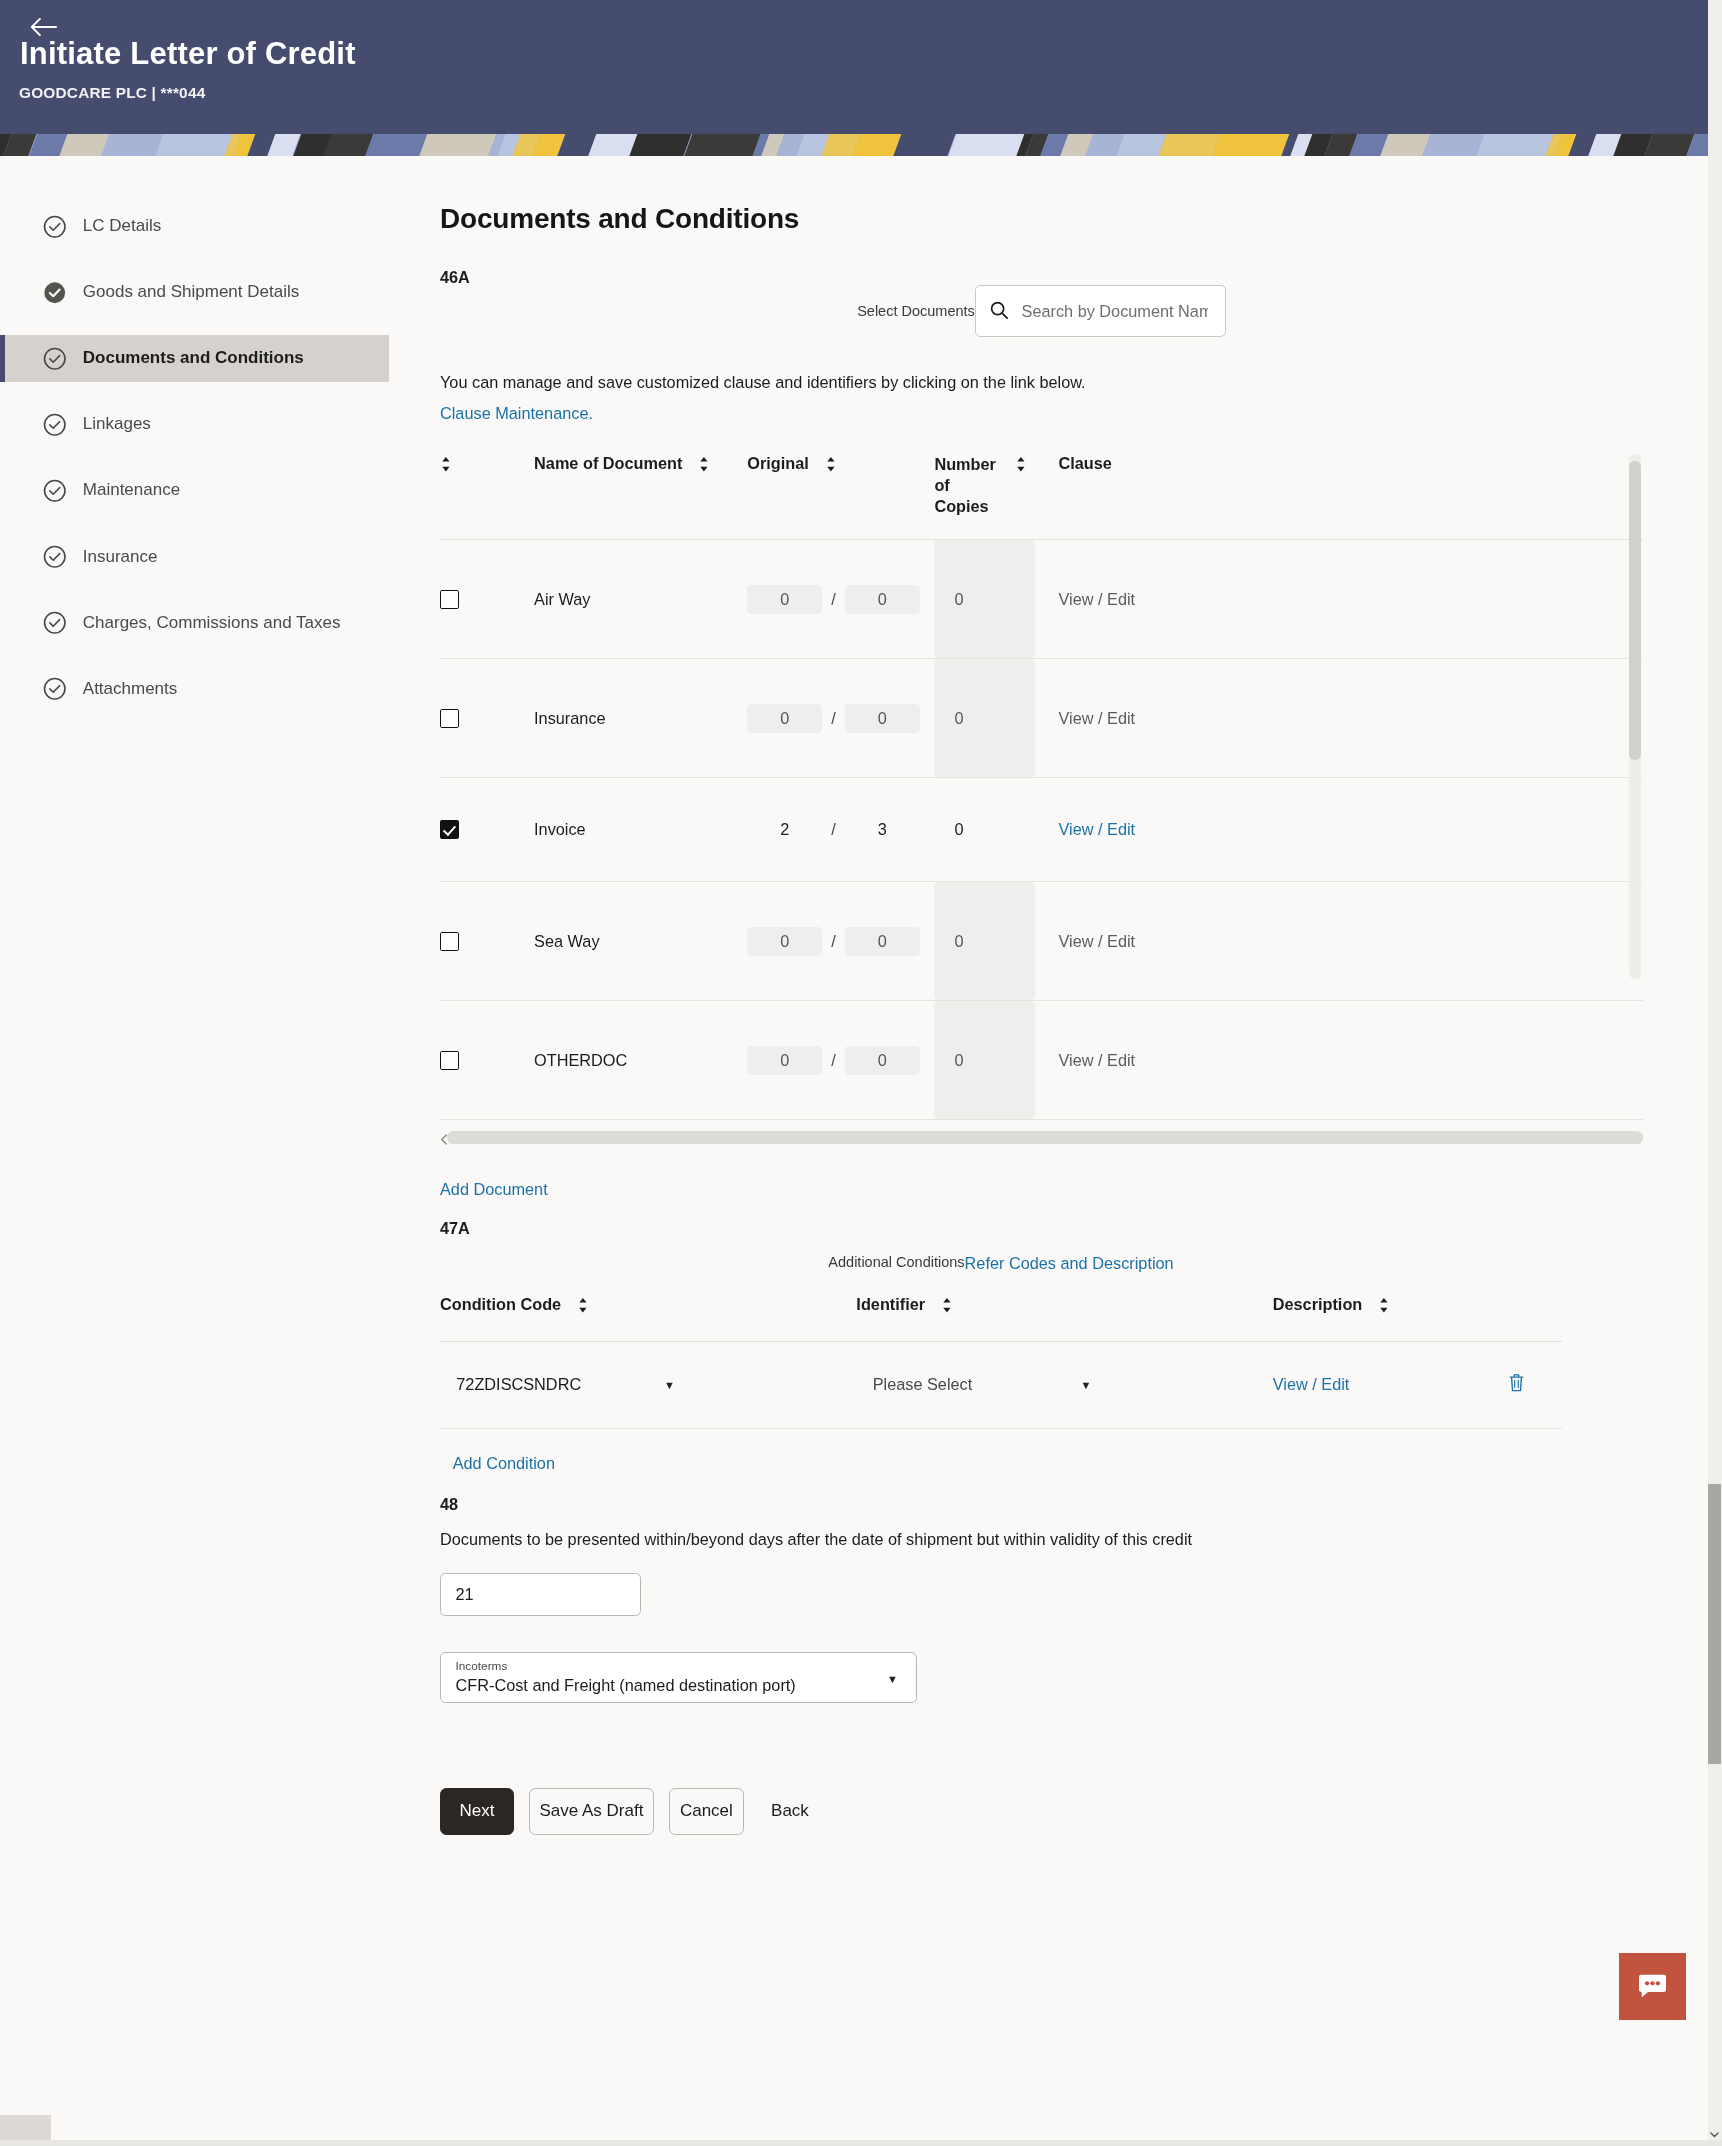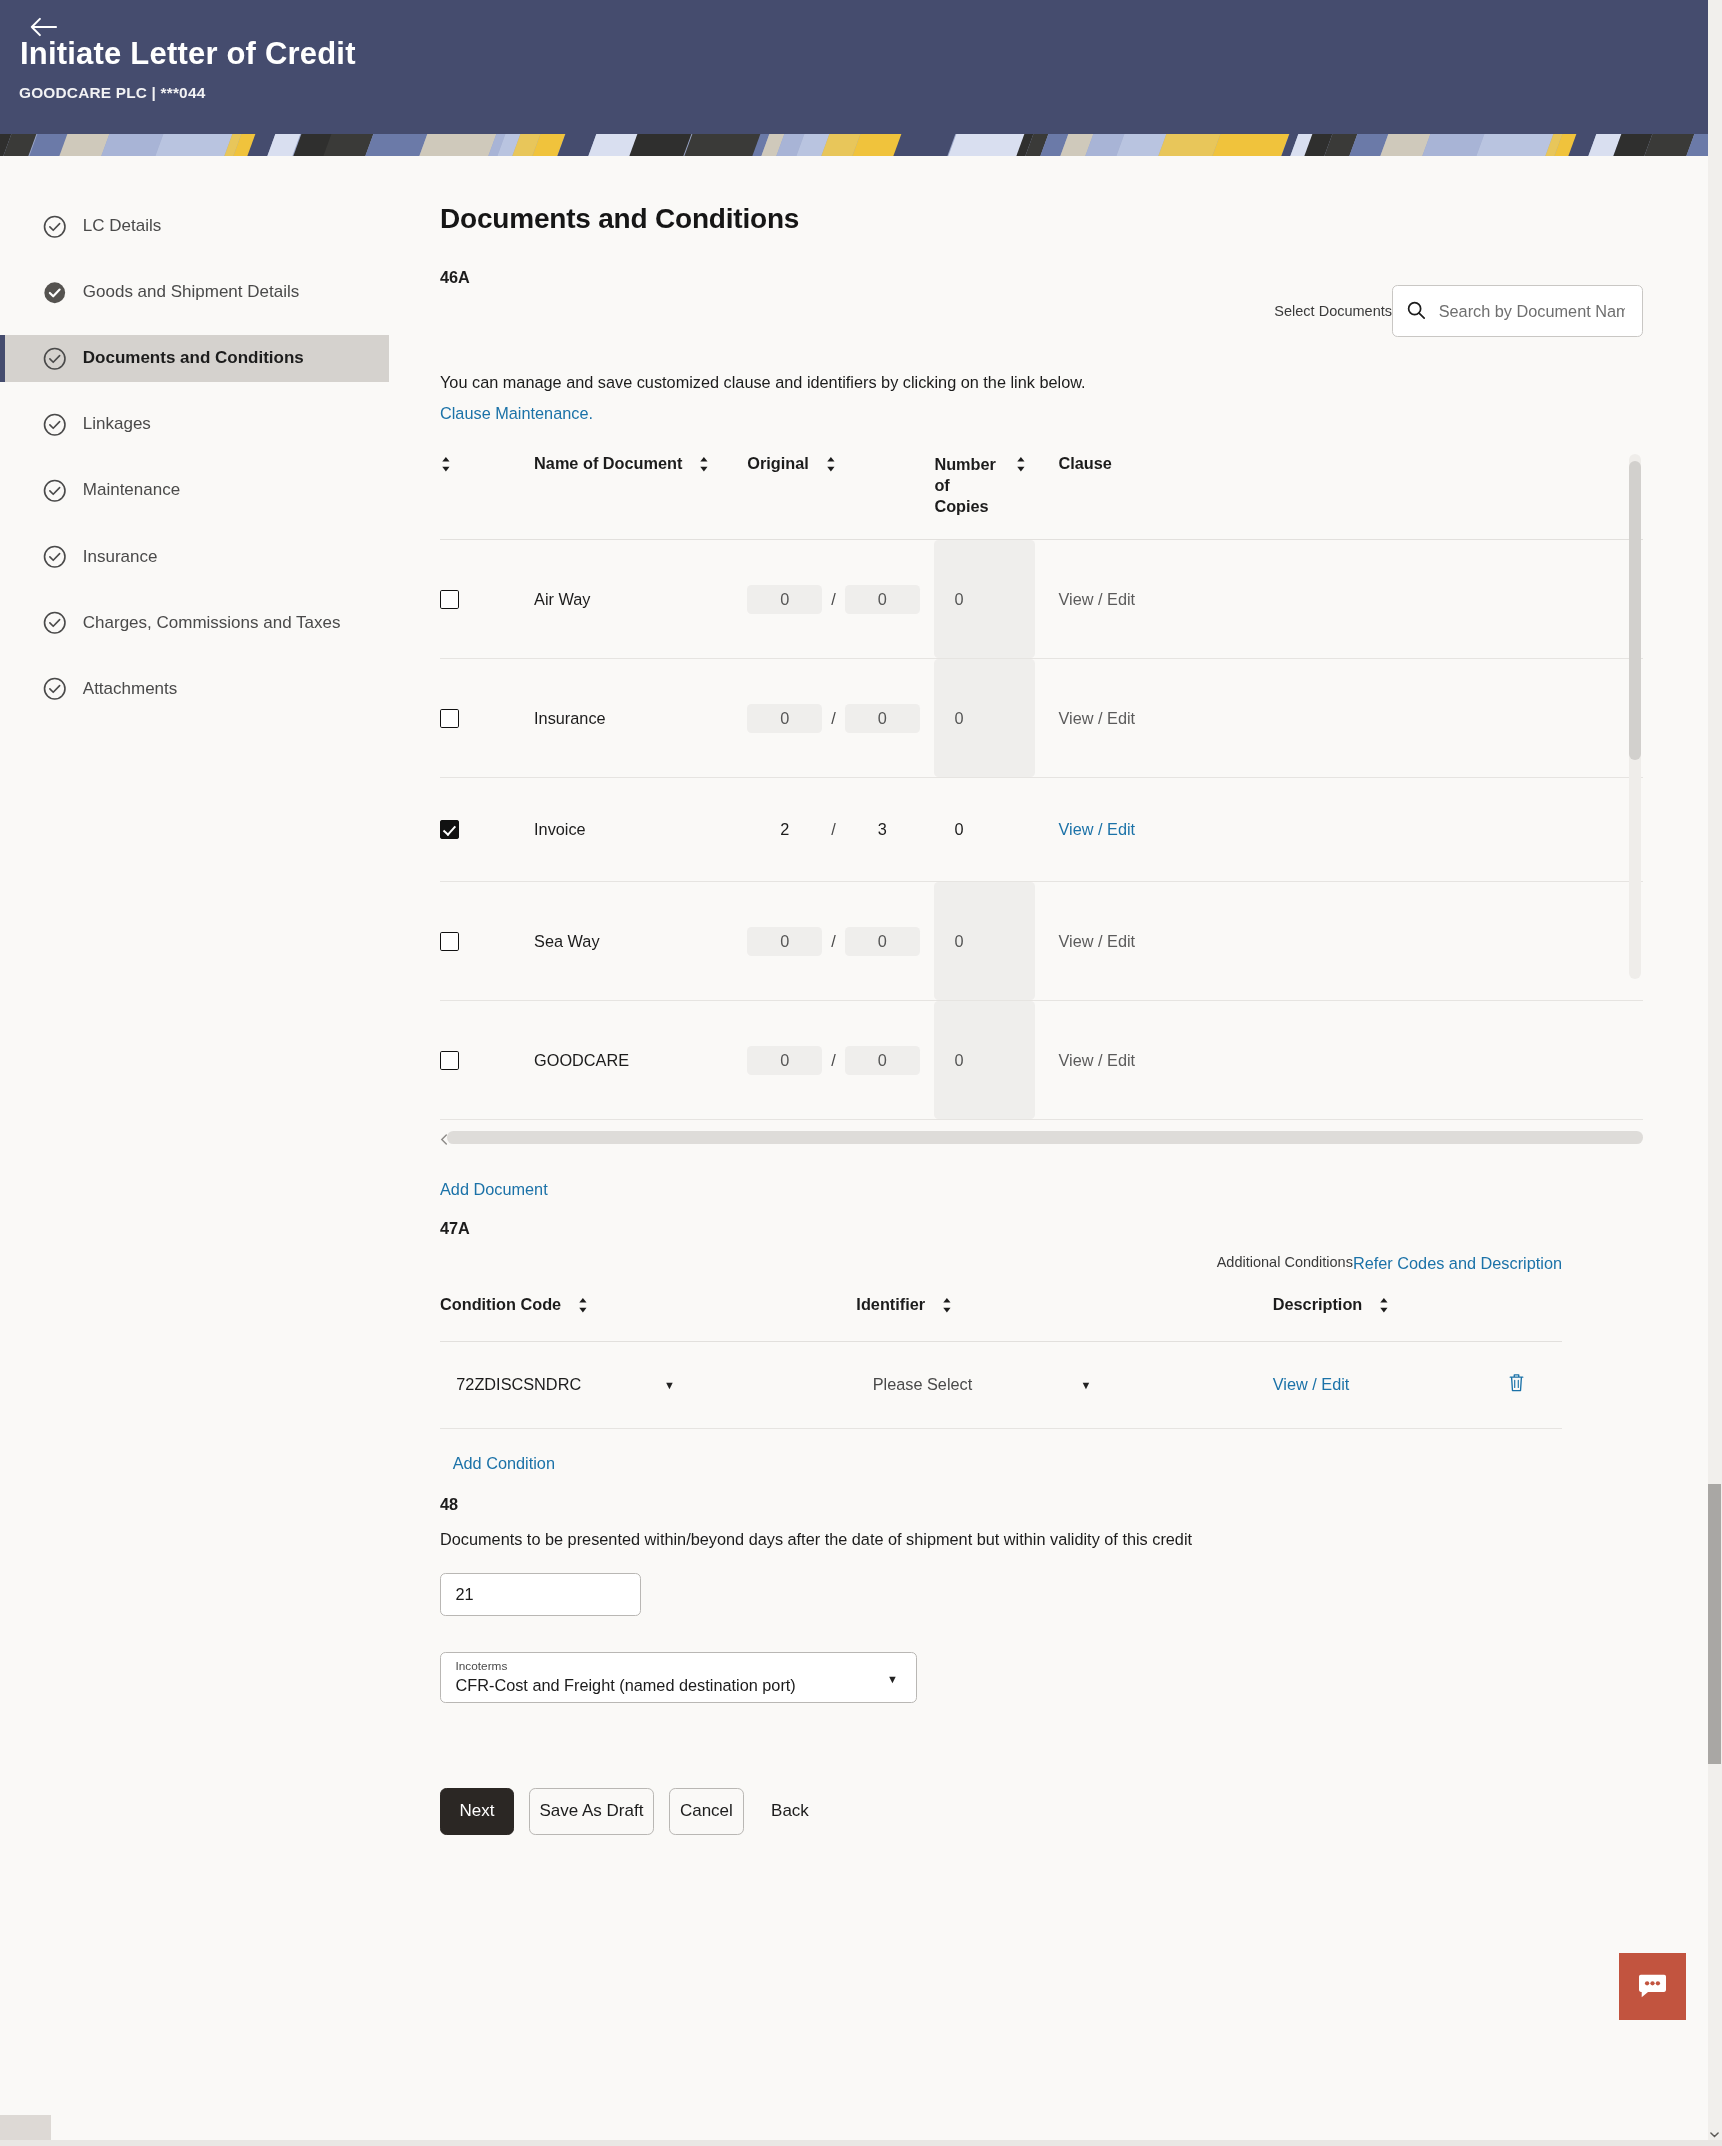--- a/index.html
+++ b/index.html
@@ -111,21 +111,21 @@
     font-size: 16.3px;
     font-weight: bold;
     color: #1c1c1c;
     margin-bottom: 16.3px;
   }
   .field-sublabel {
     font-size: 14.5px;
     color: #3a3a3a;
     font-weight: 500;
   }
-  .row-between { display: flex; align-items: flex-start; justify-content: flex-end; }
+  .row-between { display: flex; align-items: flex-start; justify-content: center; }
 
   .search-box {
     width: 251px; height: 52px;
     border: 0.9px solid #c9c7c4;
     border-radius: 5.4px;
     background: #ffffff;
     display: flex; align-items: center;
     padding: 0 12.7px;
     gap: 11px;
     overflow: hidden;
@@ -658,21 +658,21 @@
               </td>
               <td>
                 <span class="copies-box">0</span>
               </td>
               <td><span class="viewedit">View / Edit</span></td>
             </tr>
             <tr>
               <td>
                 <span class="cbx"></span>
               </td>
-              <td>GOODCARE</td>
+              <td>OTHERDOC</td>
               <td>
                 <span class="num-pair">
                   <span class="num-box">0</span>
                   <span class="slash">/</span>
                   <span class="num-box">0</span>
                 </span>
               </td>
               <td>
                 <span class="copies-box">0</span>
               </td>

